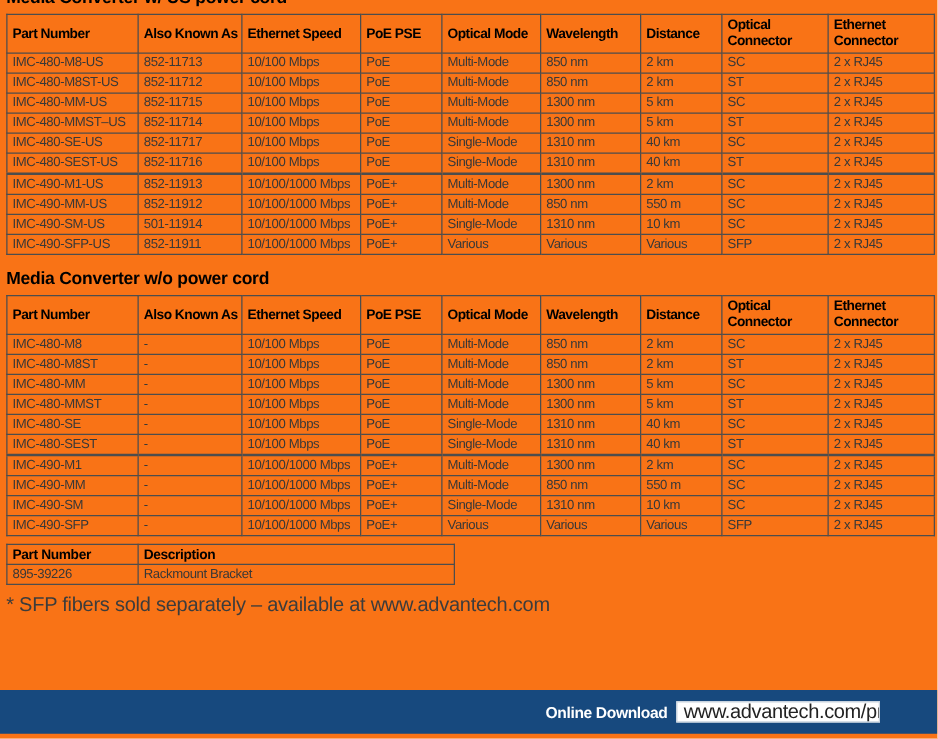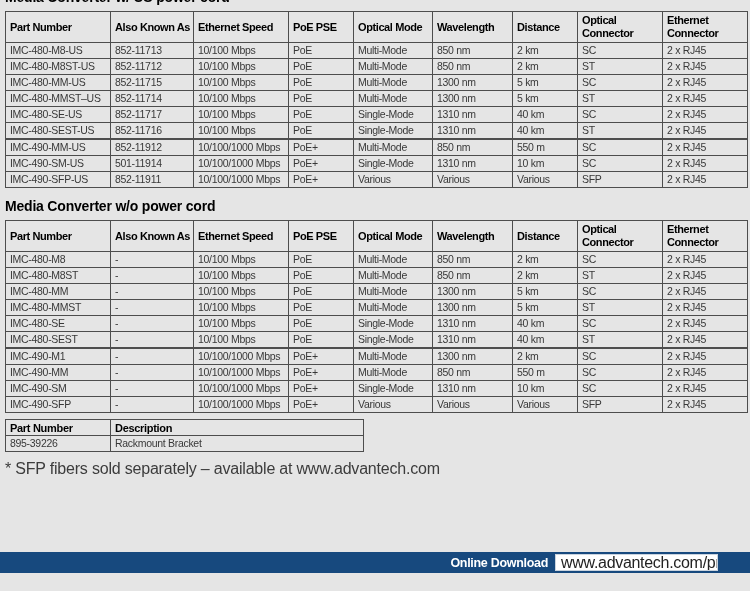--- a/index.html
+++ b/index.html
@@ -5,21 +5,21 @@
   html, body {
     margin: 0;
     padding: 0;
     background: #ffffff;
     font-family: "Liberation Sans", "DejaVu Sans", sans-serif;
   }
   #page {
     position: relative;
     width: 750px;
     height: 591px;
-    background: #e5e5e5;
+    background: #f97316;
     overflow: hidden;
   }
   
   .clip-heading {
     height: 5px;
     overflow: hidden;
     margin-left: 5px;
   }
   .clip-heading span {
     display: block;
@@ -125,26 +125,26 @@
     margin: 8px 0 0 5px;
     font-size: 16px;
     color: #3c3c3c;
     letter-spacing: -0.2px;
   }
   .footer-bar {
     position: absolute;
     top: 552px;
     left: 0;
     width: 750px;
-    height: 21px;
+    height: 35px;
     background: #17497E;
     display: flex;
     align-items: center;
     justify-content: flex-end;
-    padding-right: 32px;
+    padding-right: 46px;
     box-sizing: border-box;
   }
   .footer-label {
     color: #ffffff;
     font-size: 12.5px;
     font-weight: bold;
     letter-spacing: -0.3px;
     margin-right: 7px;
     white-space: nowrap;
   }
@@ -259,20 +259,31 @@
           <td>852-11716</td>
           <td>10/100 Mbps</td>
           <td>PoE</td>
           <td>Single-Mode</td>
           <td>1310 nm</td>
           <td>40 km</td>
           <td>ST</td>
           <td>2 x RJ45</td>
         </tr>
         <tr>
+          <td>IMC-490-M1-US</td>
+          <td>852-11913</td>
+          <td>10/100/1000 Mbps</td>
+          <td>PoE+</td>
+          <td>Multi-Mode</td>
+          <td>1300 nm</td>
+          <td>2 km</td>
+          <td>SC</td>
+          <td>2 x RJ45</td>
+        </tr>
+        <tr>
           <td>IMC-490-MM-US</td>
           <td>852-11912</td>
           <td>10/100/1000 Mbps</td>
           <td>PoE+</td>
           <td>Multi-Mode</td>
           <td>850 nm</td>
           <td>550 m</td>
           <td>SC</td>
           <td>2 x RJ45</td>
         </tr>

